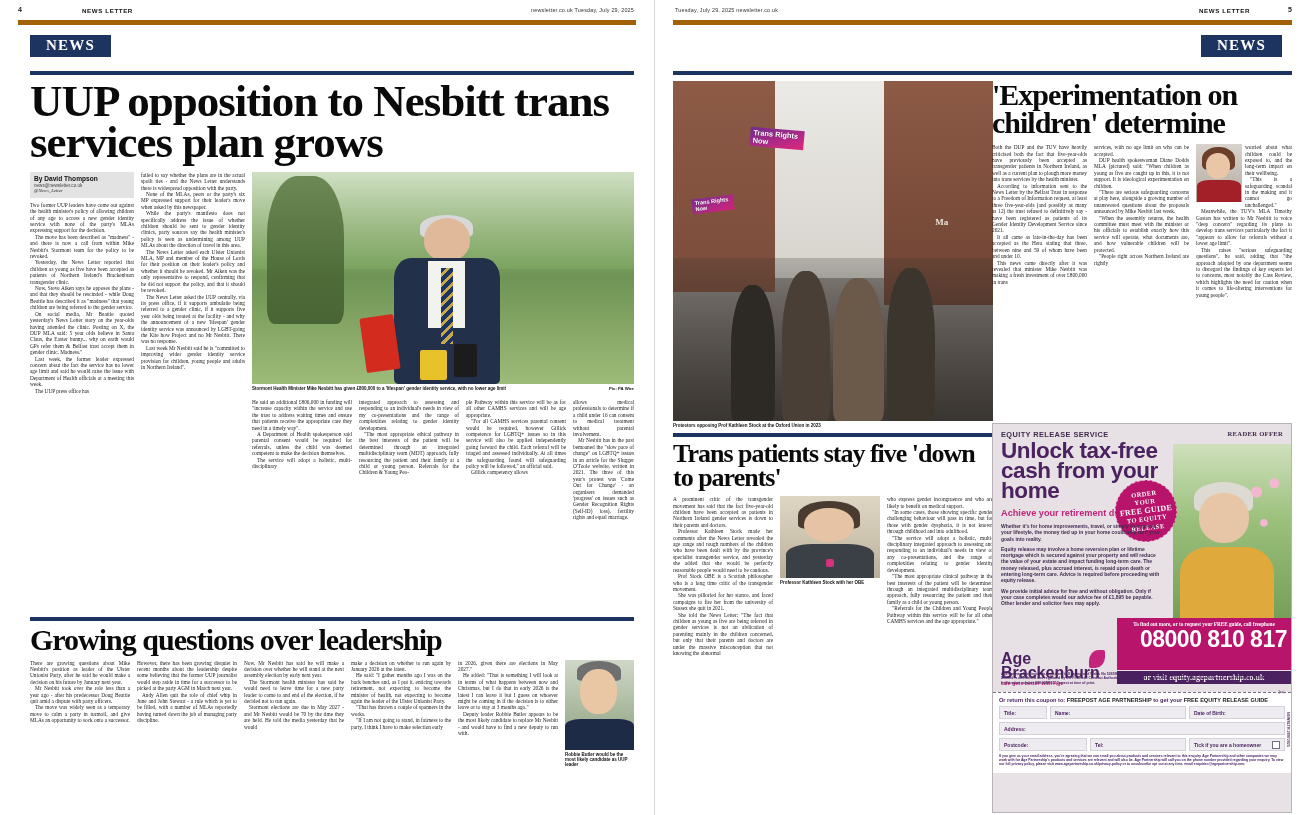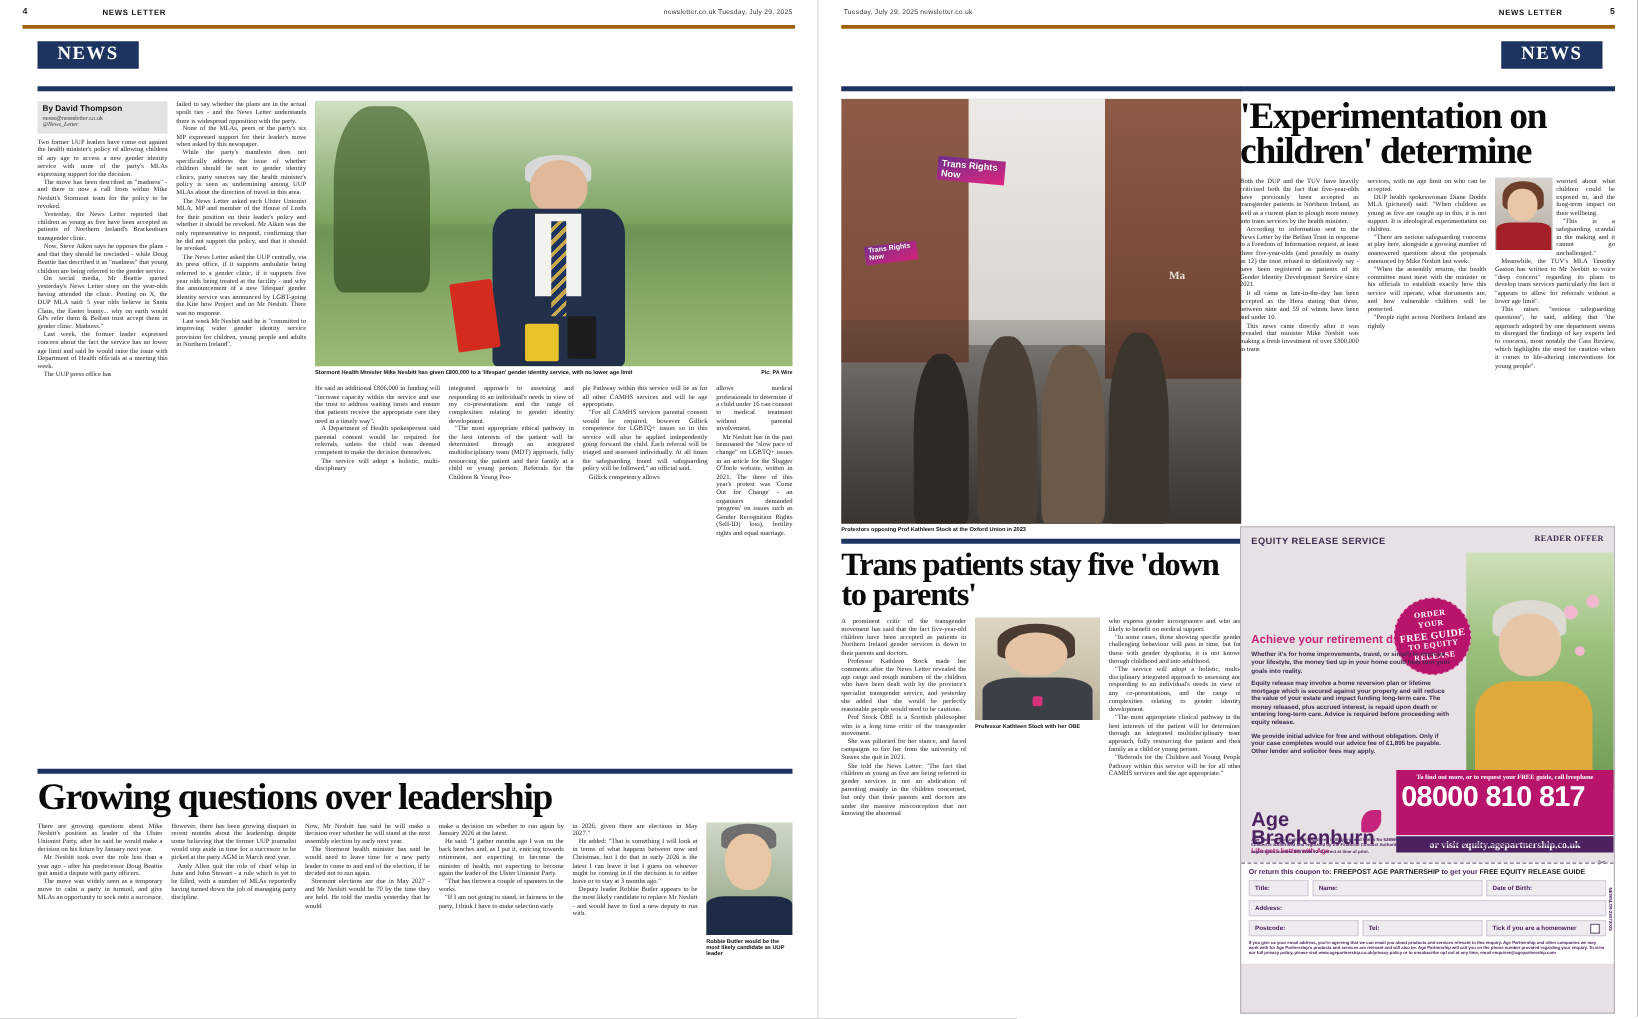--- a/index.html
+++ b/index.html
@@ -35,21 +35,21 @@
   .runhead .web { position: absolute; font-size: 5.4px; color:#333; }
   .left .runhead .folio { left: 18px; top: 2px; }
   .left .runhead .masthead { left: 82px; top: 2.5px; }
   .left .runhead .web { right: 20px; top: 3px; }
   .right .runhead .folio { right: 18px; top: 2px; }
   .right .runhead .masthead { right: 60px; top: 2.5px; }
   .right .runhead .web { left: 20px; top: 3px; }
 
   .pagebody {
     position: absolute; left: 18px; right: 18px; top: 20px; bottom: 8px;
-    border-top: 3px solid #a16207;
+    border-top: 5px solid #a16207;
   }
 
   
   .newsflag {
     position: absolute;
     background: #1d3461;
     color: #fff;
     font-family: "Liberation Serif", serif;
     font-weight: bold;
     font-size: 15px;
@@ -264,21 +264,21 @@
   .ad-logo .swoosh {
     position:absolute; right:6px; top:-2px; width:16px; height:18px;
     background:#c4247c; border-radius: 60% 10% 60% 10%;
   }
   .ad-phoneband {
     position:absolute; left:124px; right:0; bottom:22px; height:52px;
     background:#b8146b; color:#fff; padding:3px 4px;
   }
   .ad-phoneband .pl1 { font-size:5.2px; font-weight:bold; font-family:"Liberation Serif",serif;
     text-align:center; line-height:6px; }
-  .ad-phone { font-size:23px; font-weight:bold; text-align:left; line-height:24px;
+  .ad-phone { font-size:23px; font-weight:bold; text-align:right; line-height:24px;
     letter-spacing:-.5px; font-family:"Liberation Sans",sans-serif;}
   .ad-visit { background:#4b2160; color:#fff; font-size:8px; font-weight:bold;
     text-align:center; padding:2px 0; font-family:"Liberation Serif",serif; }
   .ad-smallprint {
     position:absolute; left:8px; right:8px; bottom:0; height:20px;
     font-size:3.5px; line-height:4.3px; color:#4b2160; font-weight:bold;
   }
   .ad-coupon {
     position:relative; background:#fff; border-top:1px dashed #7a6b83;
     padding:4px 6px 6px 6px;
@@ -311,20 +311,21 @@
       <span class="masthead">NEWS LETTER</span>
       <span class="web">newsletter.co.uk  Tuesday, July 29, 2025</span>
     </div>
 
     <div class="pagebody">
 
       <div class="newsflag">NEWS</div>
 
       <div style="position:absolute; left:12px; right:2px; top:46px;">
         <div class="rule-thick"></div>
+        <div class="hl-main hl-xl" style="margin-top:6px;">UUP opposition to Nesbitt trans services plan grows</div>
 
         <div style="display:flex; gap:7px; margin-top:8px;">
 
           <div style="width:104px;">
             <div class="byline">
               <div class="bname">By David Thompson</div>
               <div class="bmail">news@newsletter.co.uk</div>
               <div class="brole">@News_Letter</div>
             </div>
             <div class="bodytext">
@@ -525,20 +526,21 @@
             <p>Meanwhile, the TUV's MLA Timothy Gaston has written to Mr Nesbitt to voice "deep concern" regarding its plans to develop trans services particularly the fact it "appears to allow for referrals without a lower age limit".</p>
             <p>This raises "serious safeguarding questions", he said, adding that "the approach adopted by one department seems to disregard the findings of key experts led to concerns, most notably the Cass Review, which highlights the need for caution when it comes to life-altering interventions for young people".</p>
           </div>
         </div>
       </div>
 
       <div class="advert" style="right:0px; top:398px; width:300px; height:390px;">
         <div class="ad-top">
           <div class="ad-eyebrow">EQUITY RELEASE SERVICE</div>
           <div class="ad-reader">READER OFFER</div>
+          <div class="ad-h1">Unlock tax-free cash from your home</div>
           <div class="ad-sub">Achieve your retirement dreams.</div>
 
           <div class="ad-photo">
             <div class="blossom"></div>
             <div class="lady-hair"></div>
             <div class="lady-face"></div>
             <div class="lady-body"></div>
           </div>
 
           <div class="ad-badge">

